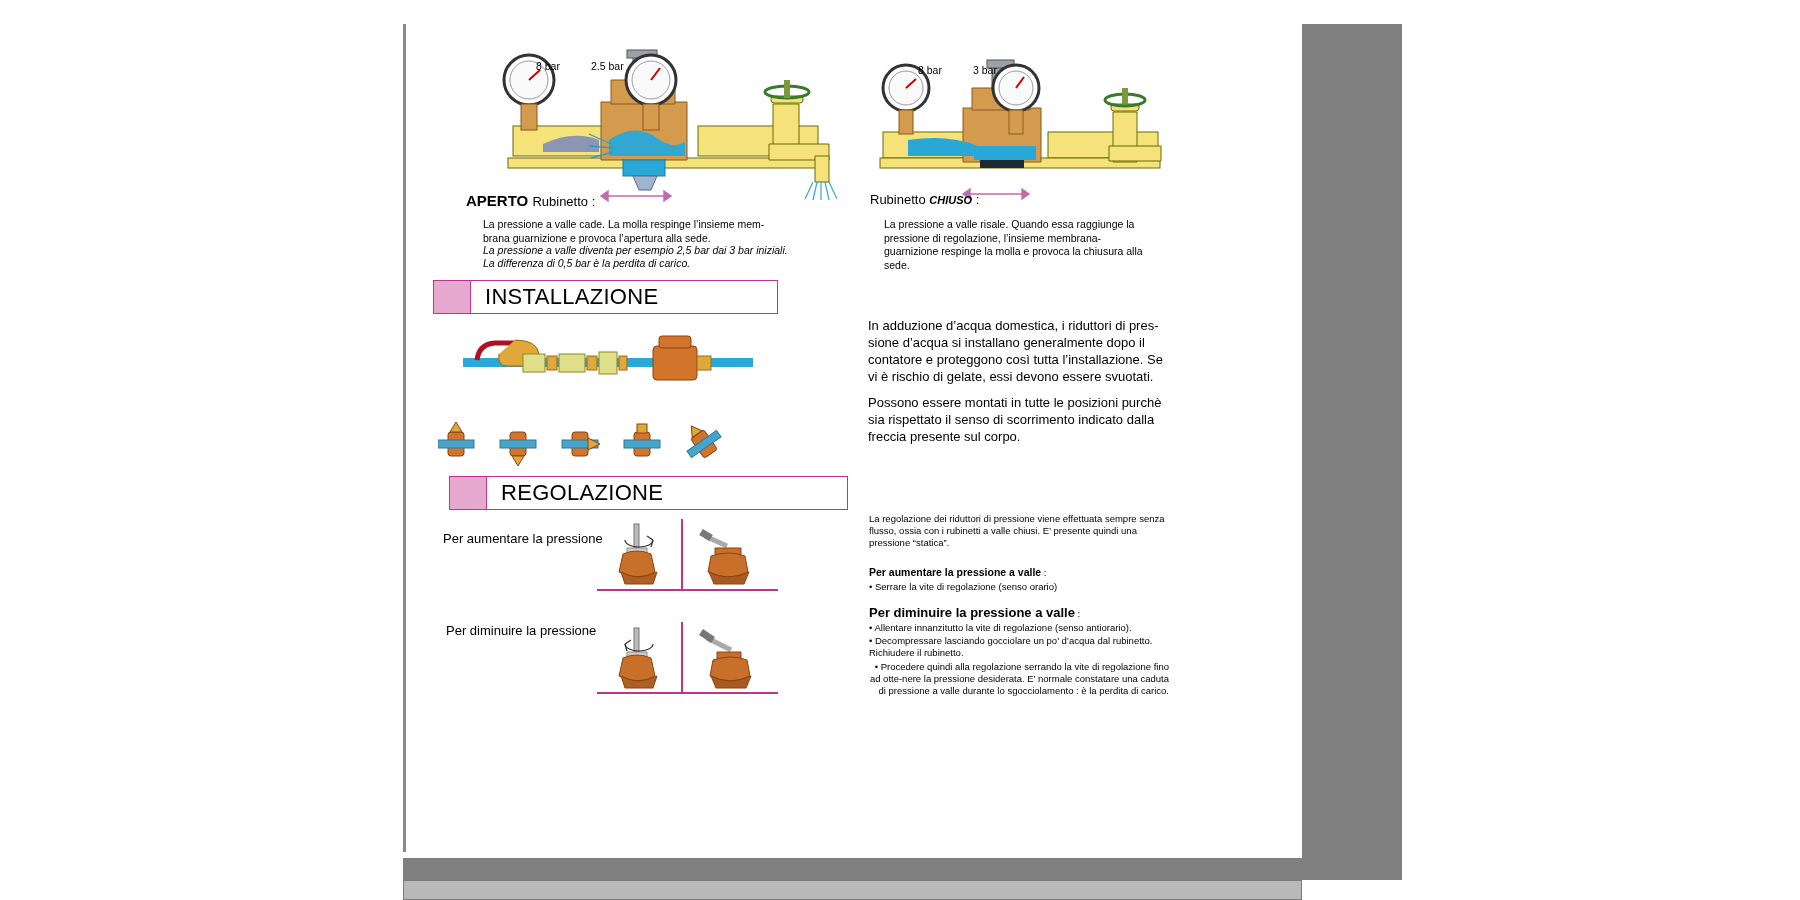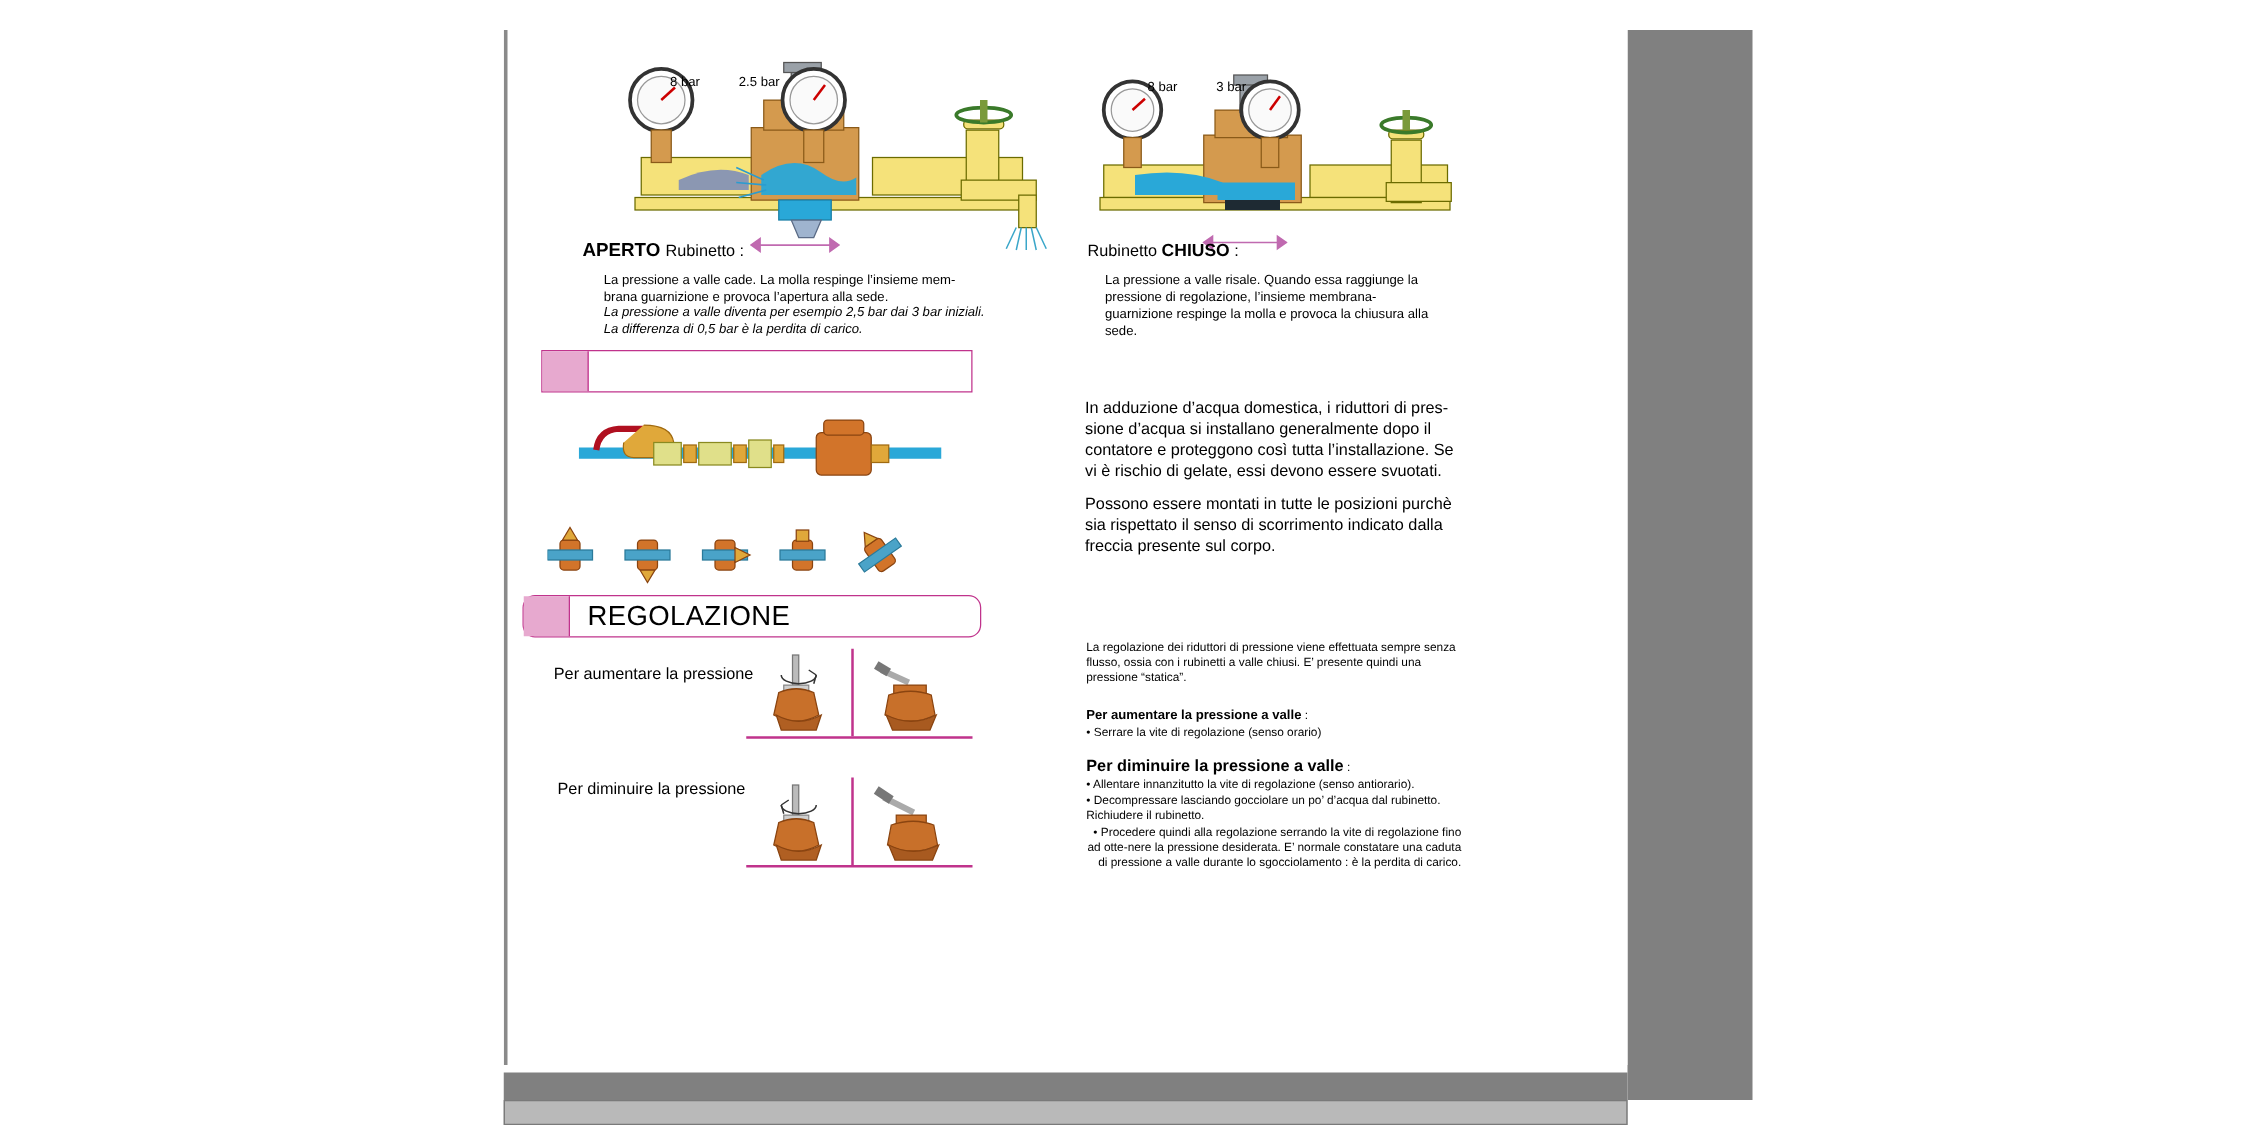--- a/index.html
+++ b/index.html
@@ -203,27 +203,28 @@
     <div class="t" style="left:63px; top:168px; font-size:15px;">
       <span class="b">APERTO</span>
       <span style="font-size:13px;">Rubinetto :</span>
     </div>
     <div class="t small" style="left:80px; top:194px; width:300px;">La pressione a valle cade. La molla respinge l’insieme mem-brana guarnizione e provoca l’apertura alla sede.</div>
     <div class="t small ital" style="left:80px; top:220px; width:310px;">La pressione a valle diventa per esempio 2,5 bar dai 3 bar iniziali.</div>
     <div class="t small ital" style="left:80px; top:233px; width:310px;">La differenza di 0,5 bar è la perdita di carico.</div>
 
     <div class="t" style="left:467px; top:168px; font-size:13px;">
       <span>Rubinetto</span>
-      <span class="b" style="font-size:14px;">CHIUSO</span>
+      <span class="b" style="font-size:11px;font-style:italic;">CHIUSO</span>
       <span>:</span>
     </div>
     <div class="t small" style="left:481px; top:194px; width:270px;">La pressione a valle risale. Quando essa raggiunge la pressione di regolazione, l’insieme membrana-guarnizione respinge la molla e provoca la chiusura alla sede.</div>
 
     <div class="banner" style="left:30px; top:256px; width:345px;">
       <div class="tab"></div>
+      <div class="btxt">INSTALLAZIONE</div>
     </div>
 
     <svg class="fig" style="left:60px; top:310px;" width="300" height="60" viewBox="0 0 300 60">
       <rect x="0" y="24" width="290" height="9" fill="#2aa8d8"></rect>
       <path d="M14 26 q2 -16 18 -17 h26" stroke="#b01020" stroke-width="5" fill="none"></path>
       <path d="M52 6 q22 0 24 14 q2 12 -14 12 h-18 q-10 0 -8 -12" fill="#e0a83a" stroke="#a06a10"></path>
       <rect x="60" y="20" width="22" height="18" fill="#e0e08a" stroke="#8a8a20"></rect>
       <rect x="84" y="22" width="10" height="14" fill="#e0a83a" stroke="#a06a10"></rect>
       <rect x="96" y="20" width="26" height="18" fill="#e0e08a" stroke="#8a8a20"></rect>
       <rect x="124" y="22" width="10" height="14" fill="#e0a83a" stroke="#a06a10"></rect>
@@ -260,21 +261,21 @@
           <rect x="-8" y="-12" width="16" height="24" rx="3"></rect>
           <rect x="-18" y="-4" width="36" height="8" fill="#4aa3c8" stroke="#2a7a9a"></rect>
           <path d="M-6 -12 l6 -10 l6 10 z" fill="#e0a83a"></path>
         </g>
       </g>
     </svg>
 
     <div class="t mid" style="left:465px; top:293px; width:300px;">In adduzione d’acqua domestica, i riduttori di pres-sione d’acqua si installano generalmente dopo il contatore e proteggono così tutta l’installazione. Se vi è rischio di gelate, essi devono essere svuotati.</div>
     <div class="t mid" style="left:465px; top:370px; width:300px;">Possono essere montati in tutte le posizioni purchè sia rispettato il senso di scorrimento indicato dalla freccia presente sul corpo.</div>
 
-    <div class="banner" style="left:15px; top:452px; width:367px;border-radius:10px;">
+    <div class="banner" style="left:46px; top:452px; width:399px;">
       <div class="tab"></div>
       <div class="btxt">REGOLAZIONE</div>
     </div>
 
     <div class="t mid" style="left:40px; top:506px;">Per aumentare la pressione</div>
     <div class="t mid" style="left:43px; top:598px;">Per diminuire la pressione</div>
 
     <div class="hline" style="left:194px; top:565px; width:181px;"></div>
     <div class="hline" style="left:194px; top:668px; width:181px;"></div>
     <div class="vline" style="left:278px; top:495px; height:70px;"></div>

